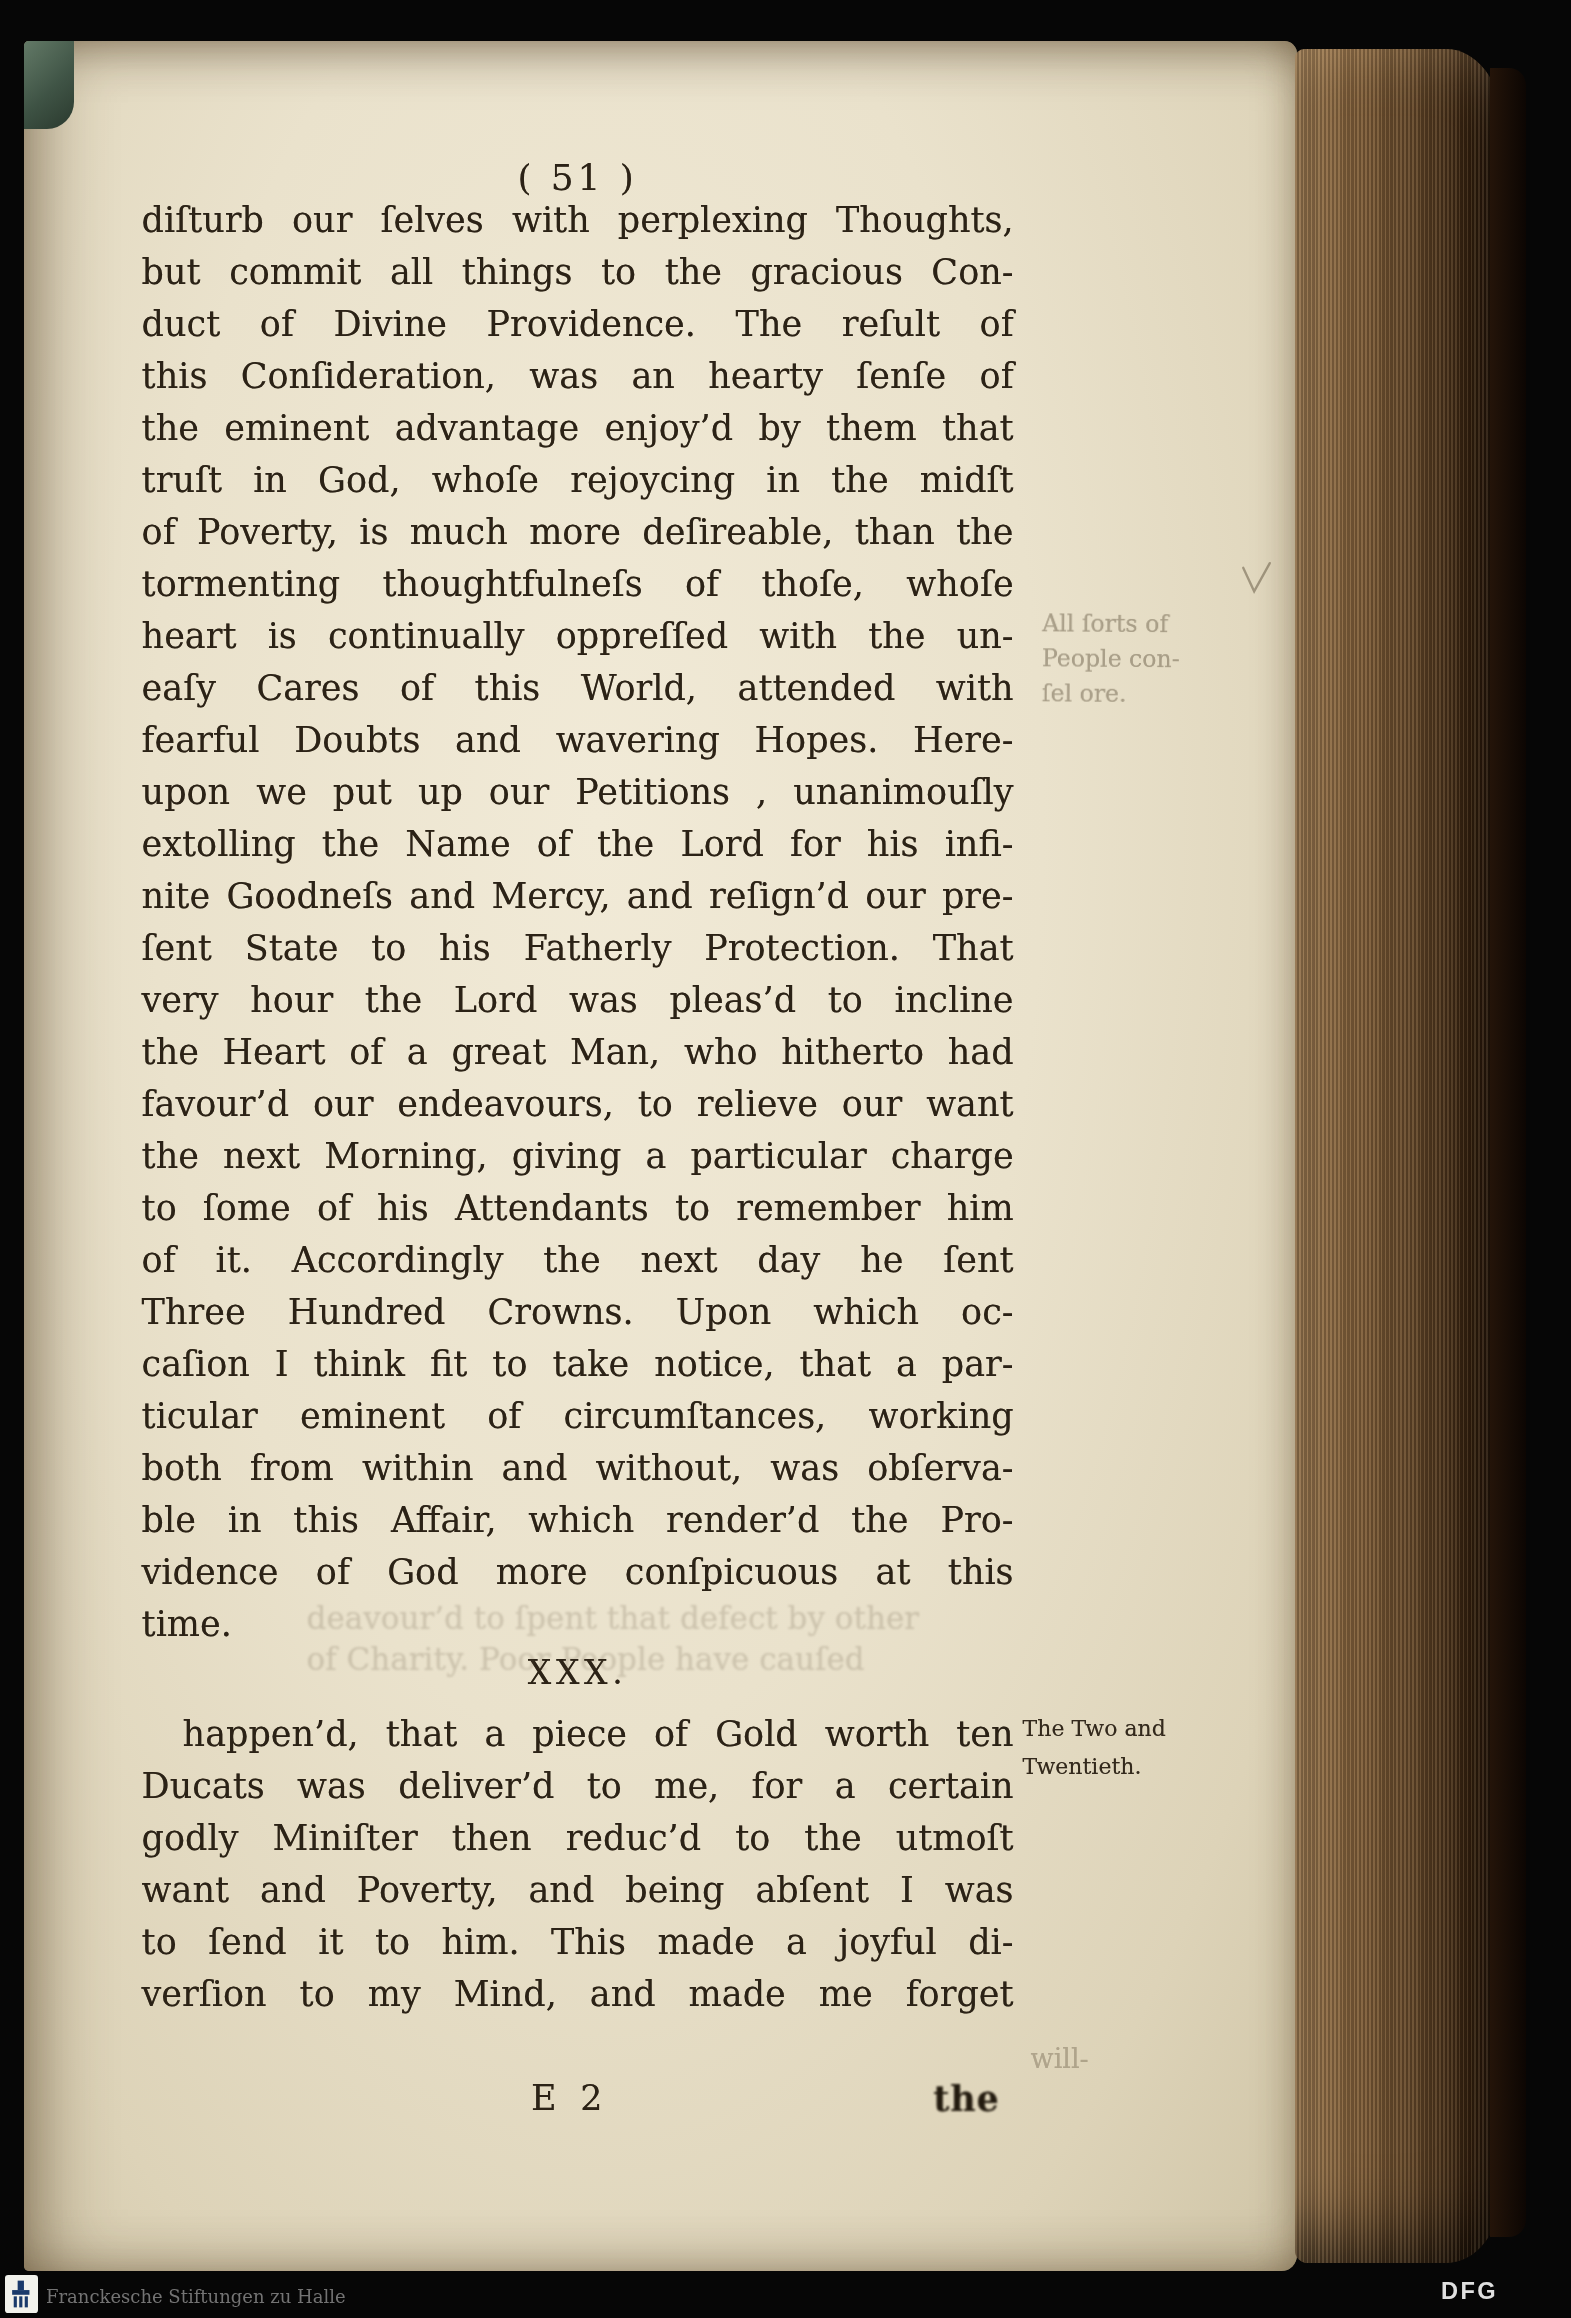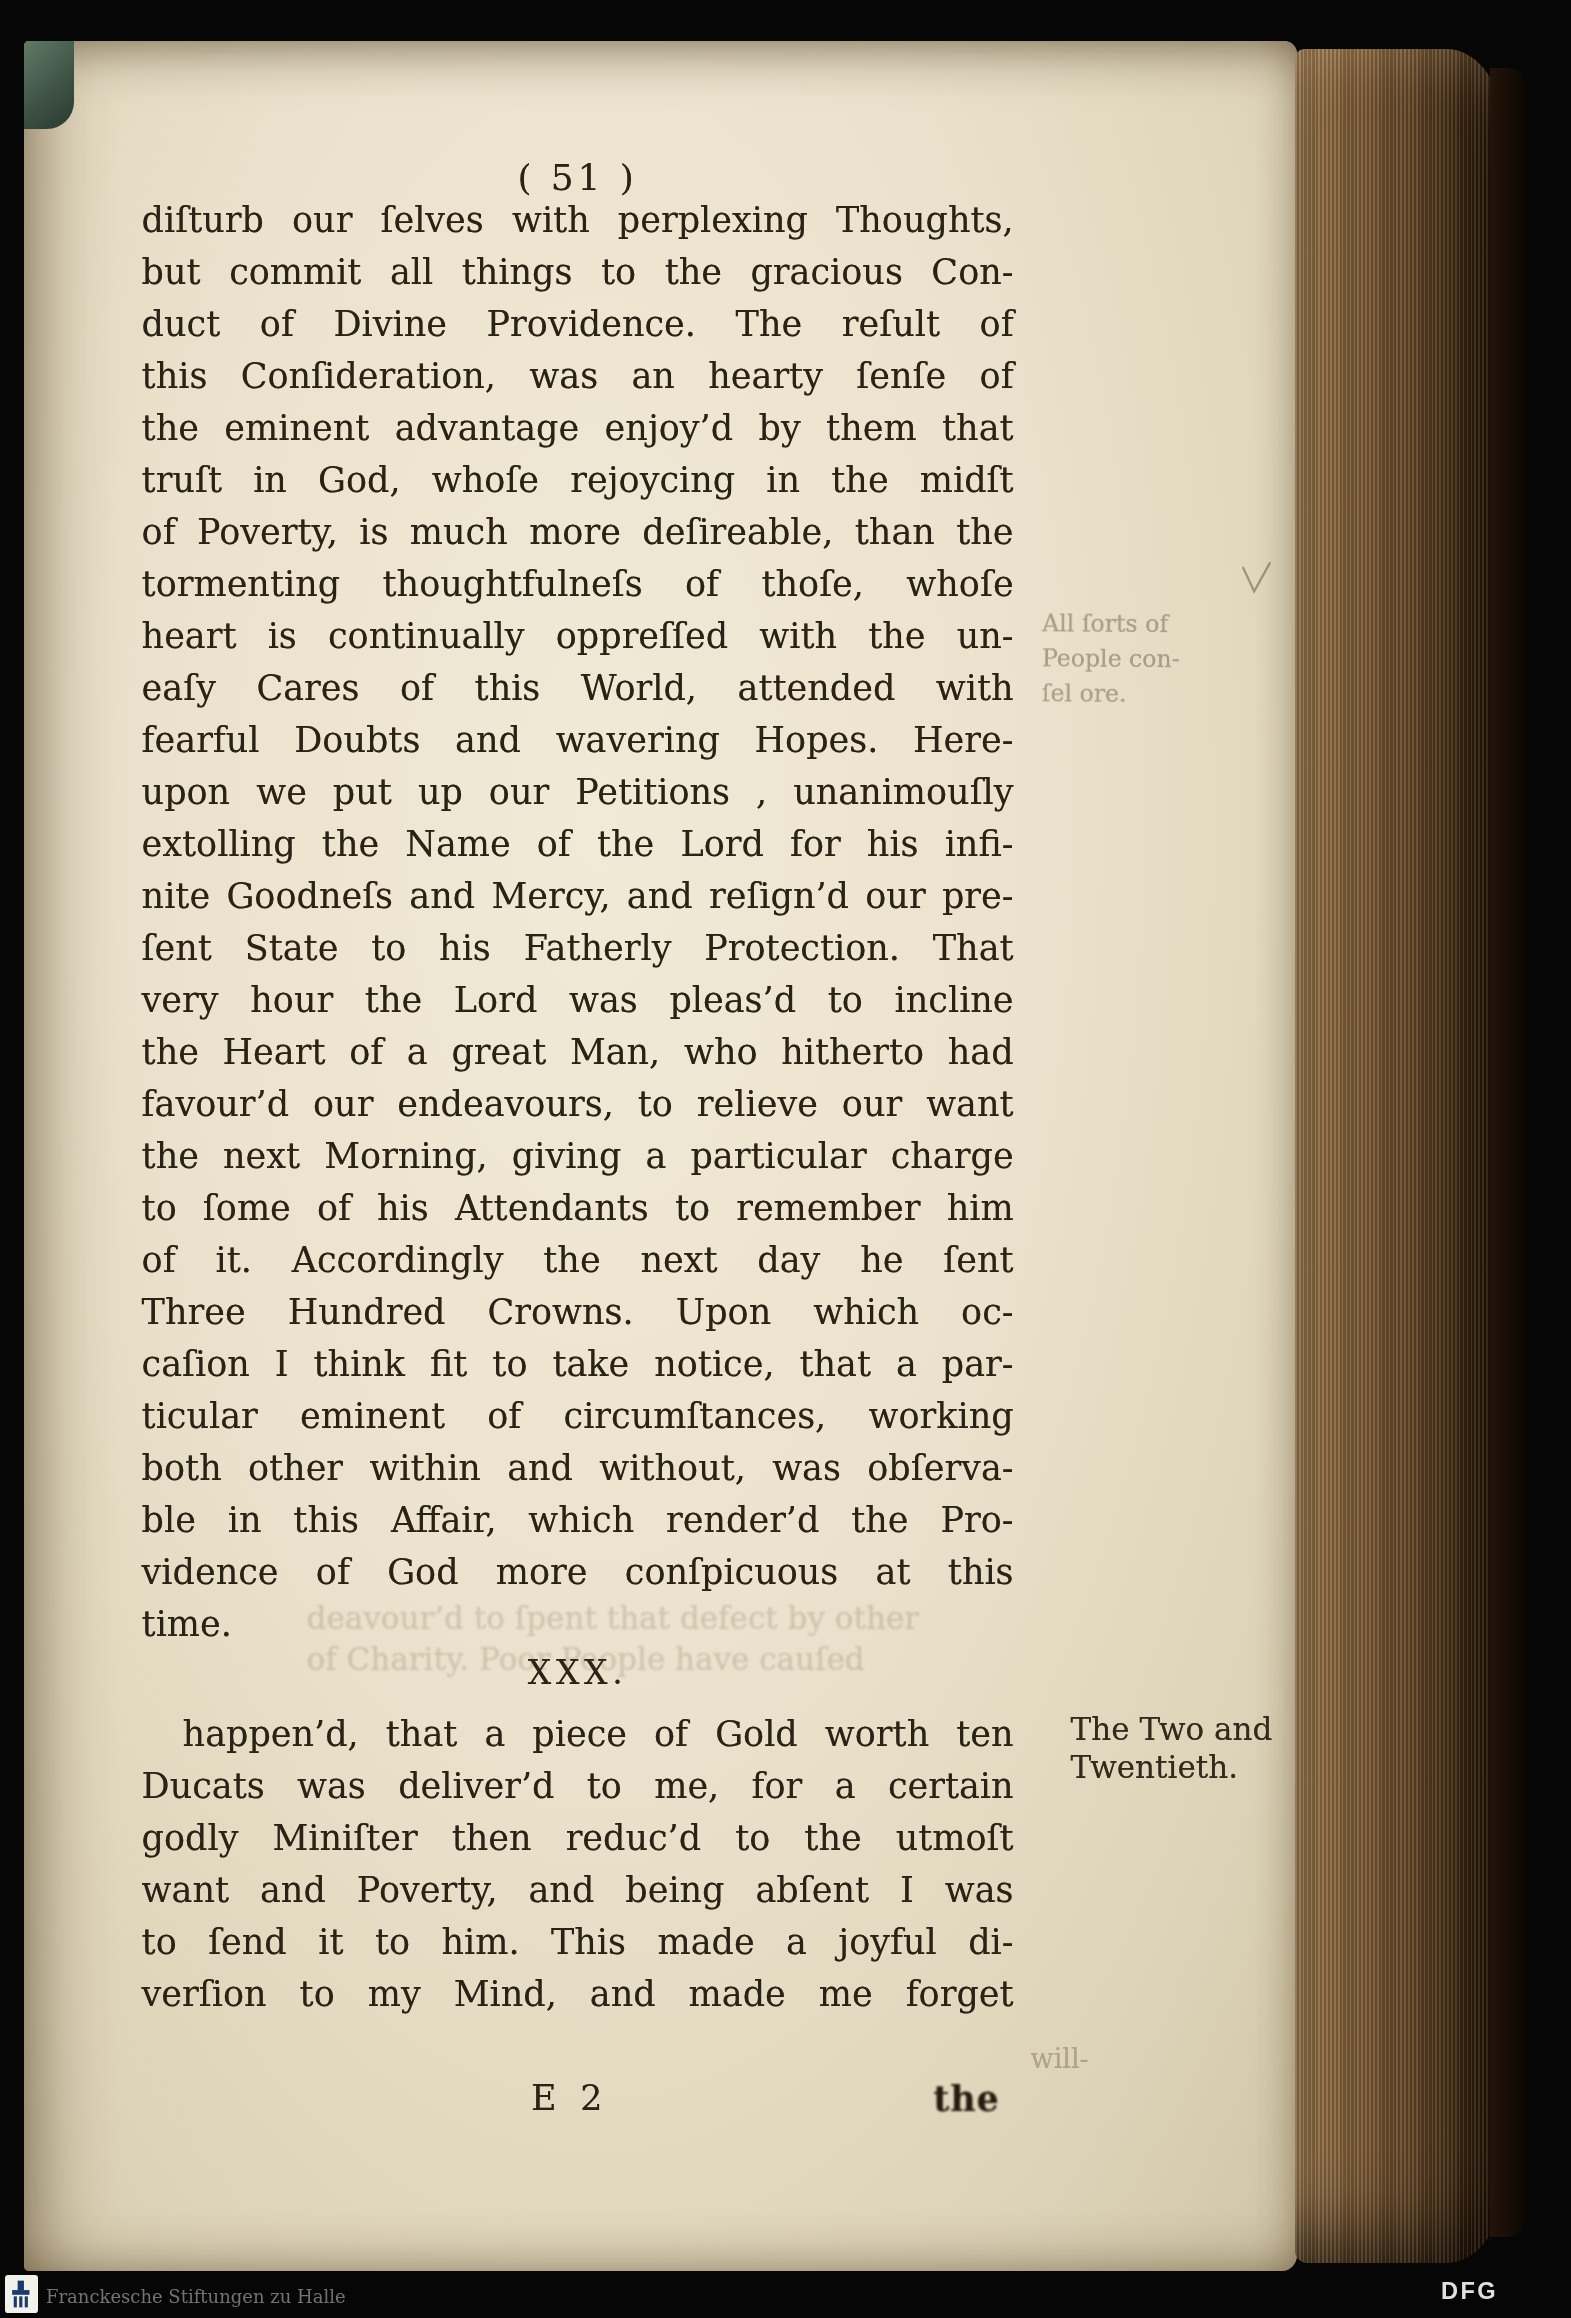--- a/index.html
+++ b/index.html
@@ -59,23 +59,22 @@
   .para1{top:153px;}
   .heading{
     position:absolute;left:118px;top:1612px;width:872px;
     text-align:center;font-size:33px;letter-spacing:4.7px;
   }
   .para2{top:1667px;}
   .para2 .line:first-child{padding-left:41px;}
 
   .margin-note{
     position:absolute;left:999px;top:1669px;width:244px;
-    font-size:31px;line-height:38px;color:#33291c;
+    font-size:22px;line-height:38px;color:#33291c;
     text-shadow:0 0 0.6px rgba(40,30,15,.5);
-    margin-left:48px;
   }
   .margin-note .line{text-align:left;}
 
   .sig-row{position:absolute;left:118px;top:2037px;width:872px;height:52px;font-size:35px;}
   .sig{position:absolute;left:50%;transform:translateX(-60%);letter-spacing:6.3px;}
   .catchword{
     position:absolute;right:14px;font-weight:700;letter-spacing:0.8px;
     color:#231b0f;filter:blur(0.9px);
   }
 
@@ -139,21 +138,21 @@
         <div class="line">ſent State to his Fatherly Protection.  That</div>
         <div class="line">very hour the Lord was pleas’d to incline</div>
         <div class="line">the Heart of a great Man, who hitherto had</div>
         <div class="line">favour’d our endeavours, to relieve our want</div>
         <div class="line">the next Morning, giving a particular charge</div>
         <div class="line">to ſome of his Attendants to remember him</div>
         <div class="line">of it.  Accordingly the next day he ſent</div>
         <div class="line">Three Hundred Crowns.  Upon which oc-</div>
         <div class="line">caſion I think fit to take notice, that a par-</div>
         <div class="line">ticular eminent of circumſtances, working</div>
-        <div class="line">both other within and without, was obſerva-</div>
+        <div class="line">both from within and without, was obſerva-</div>
         <div class="line">ble in this Affair, which render’d the Pro-</div>
         <div class="line">vidence of God more conſpicuous at this</div>
         <div class="line no-just">time.</div>
       </div>
 
     <div class="heading">XXX.</div>
 
     <div class="textblock para2">
         <div class="line">happen’d, that a piece of Gold worth ten</div>
         <div class="line">Ducats was deliver’d to me, for a certain</div>

